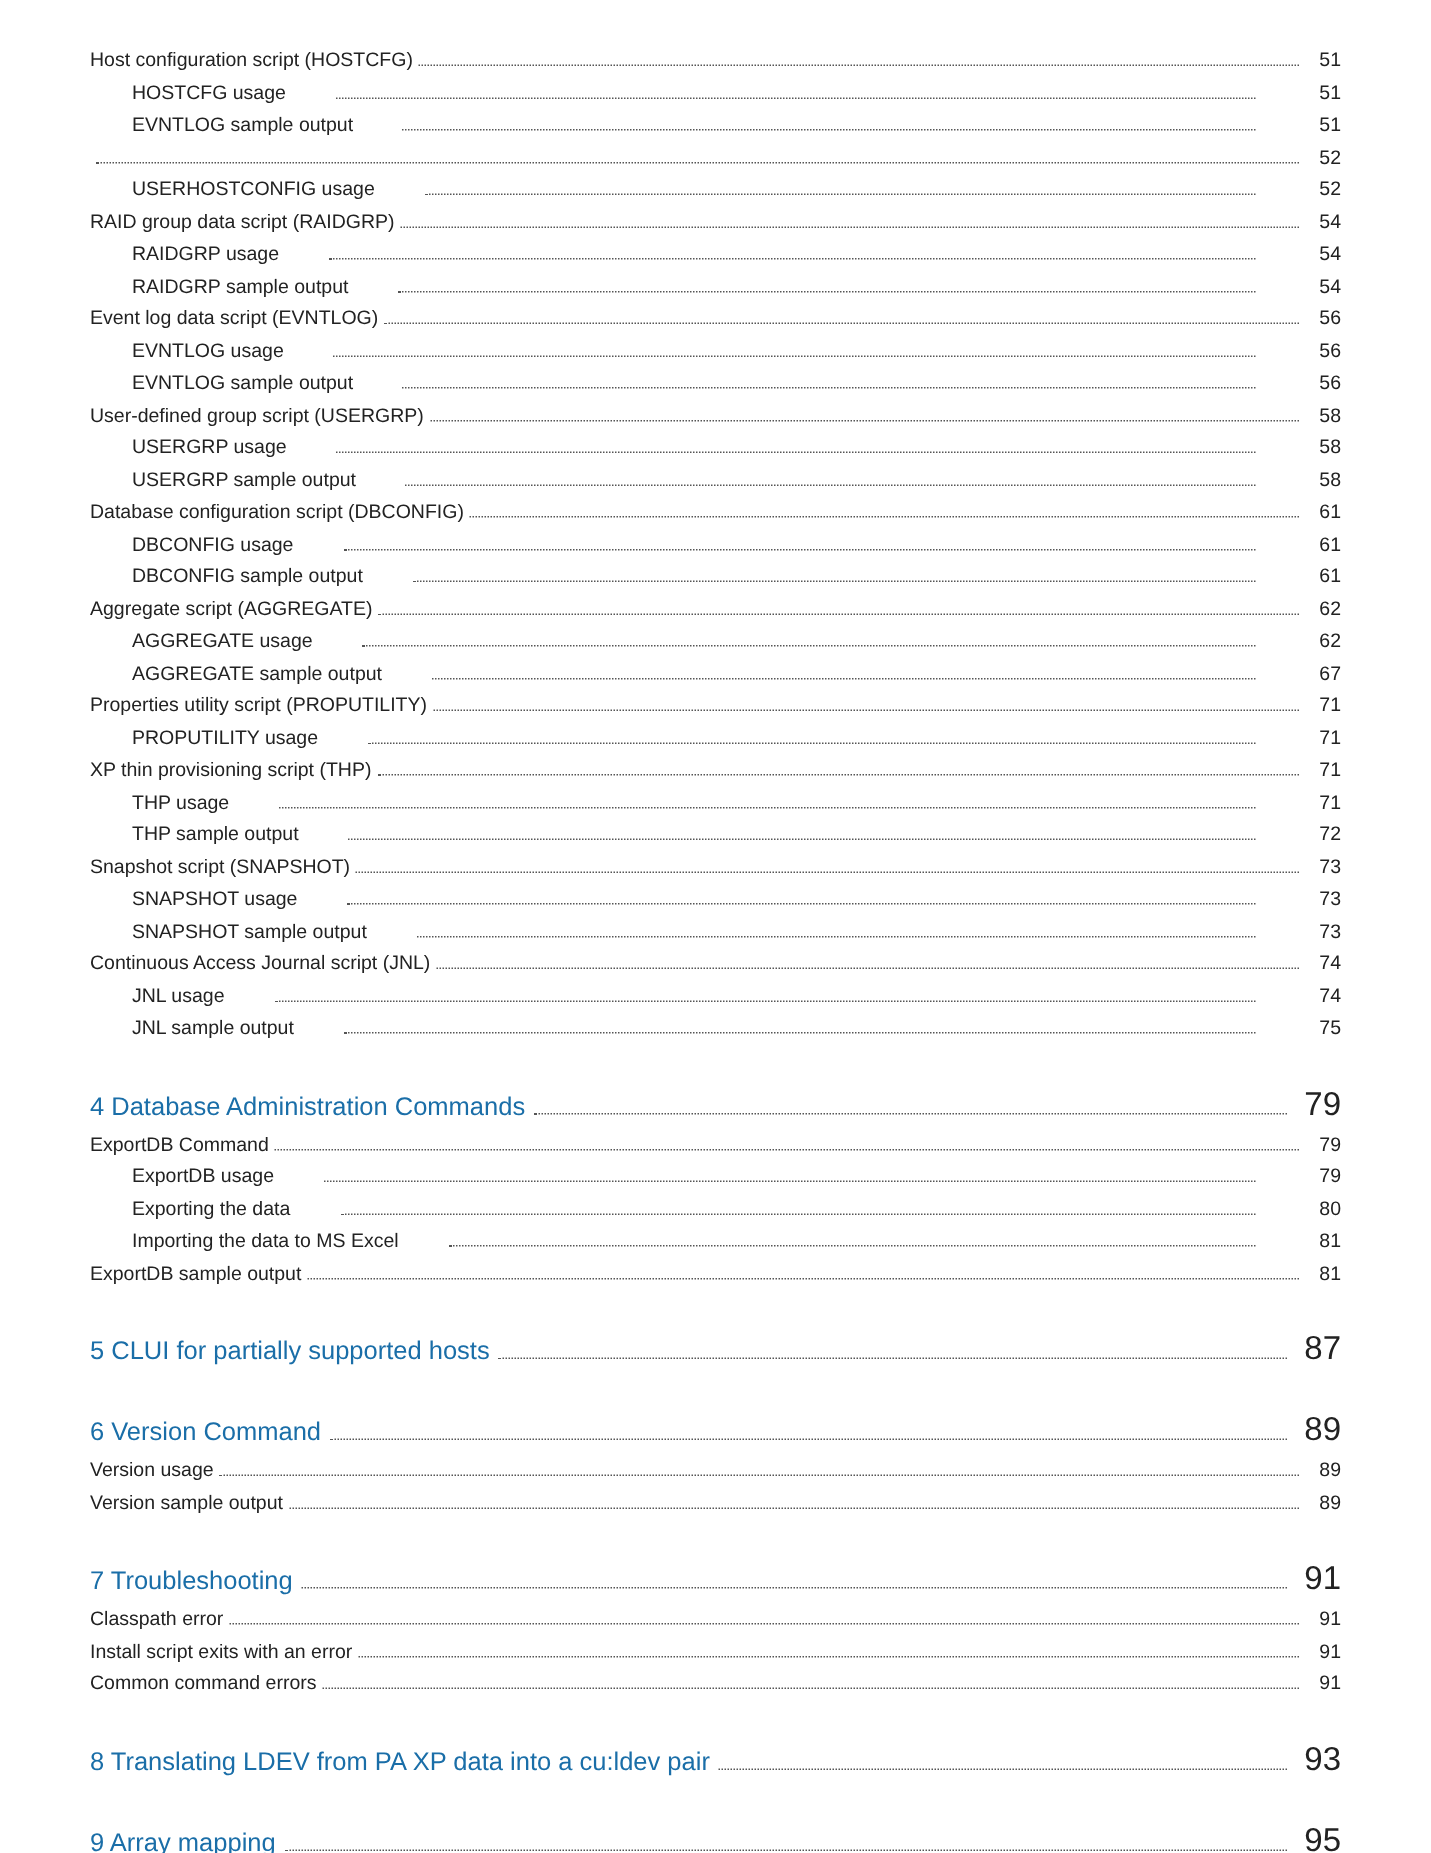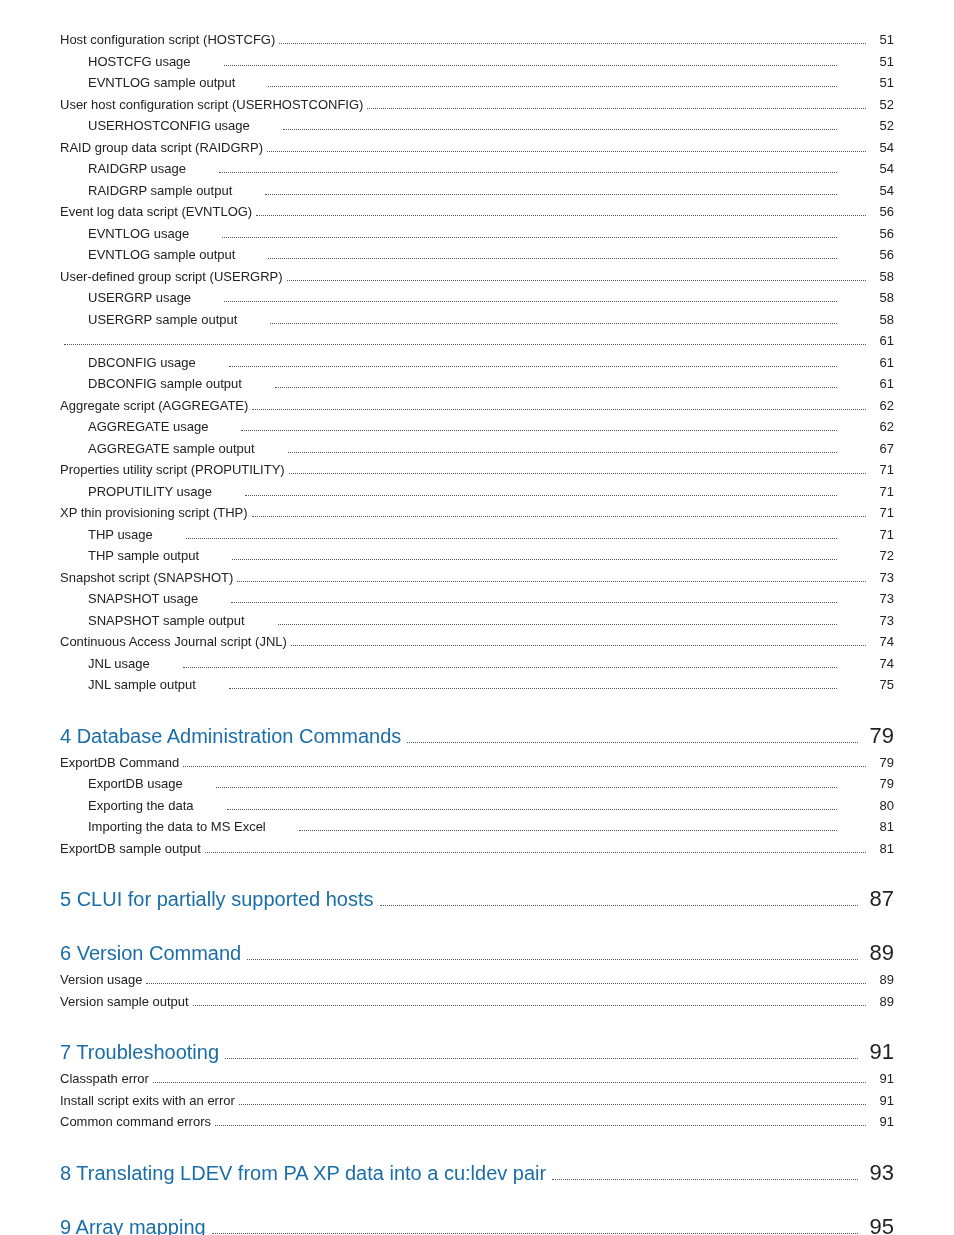--- a/index.html
+++ b/index.html
@@ -44,21 +44,21 @@
 
     .chapter-heading {
       display: flex;
       align-items: baseline;
       margin-top: 28px;
       margin-bottom: 4px;
     }
 
     .chapter-label {
       color: #1a6ea8;
-      font-size: 20px;
+      font-size: 17px;
       font-weight: normal;
       white-space: nowrap;
       flex-shrink: 0;
     }
 
     .chapter-dots {
       flex: 1;
       border-bottom: 1px dotted #555;
       margin: 0 6px;
       margin-bottom: 4px;
@@ -85,21 +85,20 @@
       <span class="toc-label">HOSTCFG usage</span>
       <span class="toc-dots"></span>
       <span class="toc-page">51</span>
     </div>
     <div class="toc-entry indent-1">
       <span class="toc-label">EVNTLOG sample output</span>
       <span class="toc-dots"></span>
       <span class="toc-page">51</span>
     </div>
     <div class="toc-entry">
-      <span class="toc-label">User host configuration script (USERHOSTCONFIG)</span>
       <span class="toc-dots"></span>
       <span class="toc-page">52</span>
     </div>
     <div class="toc-entry indent-1">
       <span class="toc-label">USERHOSTCONFIG usage</span>
       <span class="toc-dots"></span>
       <span class="toc-page">52</span>
     </div>
     <div class="toc-entry">
       <span class="toc-label">RAID group data script (RAIDGRP)</span>
@@ -140,20 +139,21 @@
       <span class="toc-label">USERGRP usage</span>
       <span class="toc-dots"></span>
       <span class="toc-page">58</span>
     </div>
     <div class="toc-entry indent-1">
       <span class="toc-label">USERGRP sample output</span>
       <span class="toc-dots"></span>
       <span class="toc-page">58</span>
     </div>
     <div class="toc-entry">
+      <span class="toc-label">Database configuration script (DBCONFIG)</span>
       <span class="toc-dots"></span>
       <span class="toc-page">61</span>
     </div>
     <div class="toc-entry indent-1">
       <span class="toc-label">DBCONFIG usage</span>
       <span class="toc-dots"></span>
       <span class="toc-page">61</span>
     </div>
     <div class="toc-entry indent-1">
       <span class="toc-label">DBCONFIG sample output</span>

